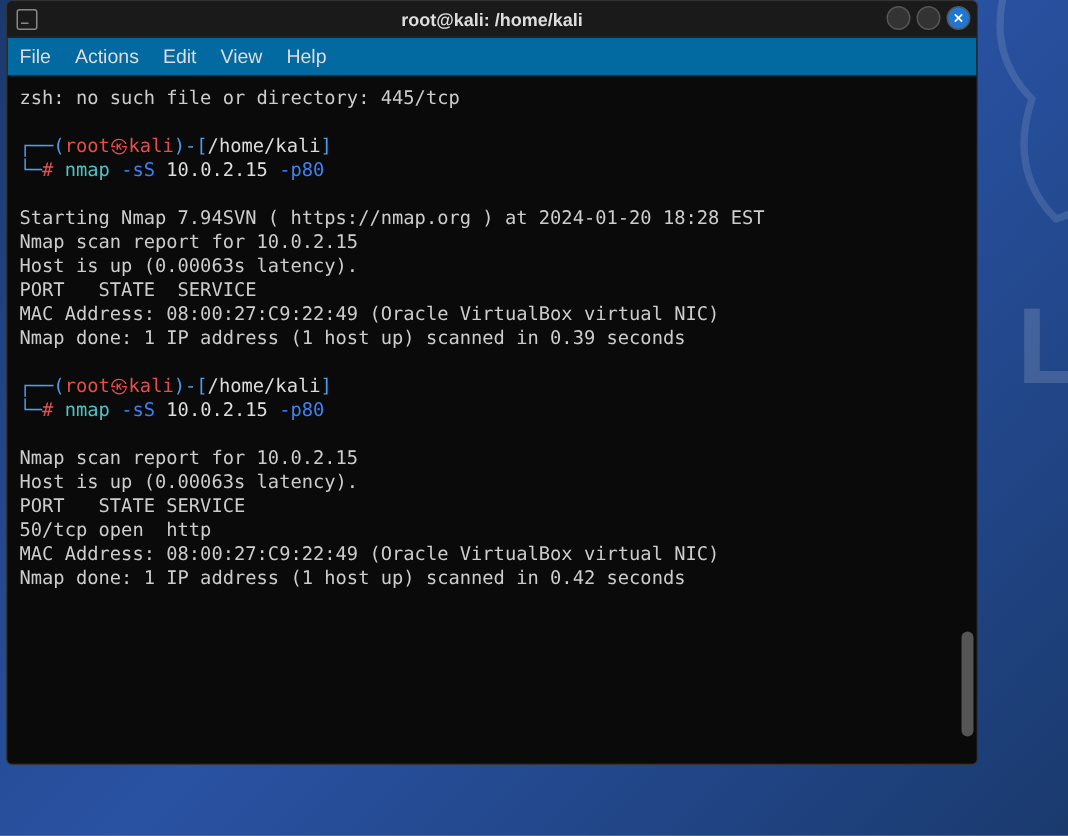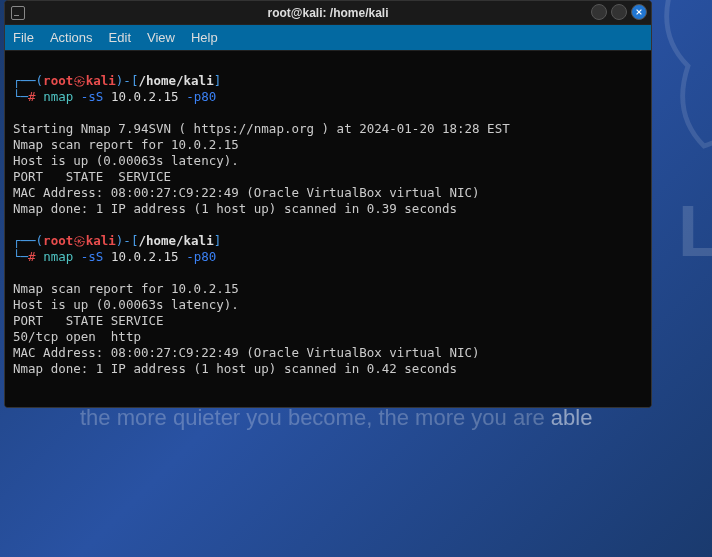--- a/index.html
+++ b/index.html
@@ -37,21 +37,21 @@
     left: 640px;
     width: 160px;
     height: 200px;
     opacity: 0.3;
   }
   .terminal-window {
     position: absolute;
     top: 0;
     left: 4px;
     width: 648px;
-    height: 408px;
+    height: 510px;
     background: #0a0a0a;
     border: 1px solid #333;
     border-radius: 4px;
     display: flex;
     flex-direction: column;
     overflow: hidden;
   }
   .titlebar {
     height: 24px;
     background: #1a1a1a;
@@ -126,21 +126,21 @@
     overflow-y: auto;
     position: relative;
   }
   .line { white-space: pre; }
   .prompt-line { white-space: pre; }
   .red { color: #e84d4d; }
   .cyan { color: #4fc3c3; }
   .blue { color: #4a9de8; }
   .white { color: #ddd; }
   .purple { color: #3b82f6; }
-  .bold { font-weight: bold; }
+  .bold { font-weight: normal; }
   .scrollbar-thumb {
     position: absolute;
     right: 2px;
     top: 370px;
     width: 8px;
     height: 70px;
     background: #555;
     border-radius: 4px;
   }
 </style>
@@ -176,20 +176,21 @@
 
   <div class="menubar">
     <span class="menu-item">File</span>
     <span class="menu-item">Actions</span>
     <span class="menu-item">Edit</span>
     <span class="menu-item">View</span>
     <span class="menu-item">Help</span>
   </div>
 
   <div class="terminal-body">
+    <div class="line">zsh: no such file or directory: 445/tcp</div>
     <div class="line"> </div>
 
     <div class="prompt-line"><span class="blue">┌──</span><span class="blue">(</span><span class="red bold">root</span><span class="red">㉿</span><span class="red bold">kali</span><span class="blue">)-[</span><span class="white bold">/home/kali</span><span class="blue">]</span></div>
     <div class="prompt-line"><span class="blue">└─</span><span class="red">#</span> <span class="cyan">nmap</span> <span class="purple">-sS</span> <span class="white">10.0.2.15</span> <span class="purple">-p80</span></div>
 
     <div class="line"> </div>
     <div class="line">Starting Nmap 7.94SVN ( https://nmap.org ) at 2024-01-20 18:28 EST</div>
     <div class="line">Nmap scan report for 10.0.2.15</div>
     <div class="line">Host is up (0.00063s latency).</div>
     <div class="line"></div>

